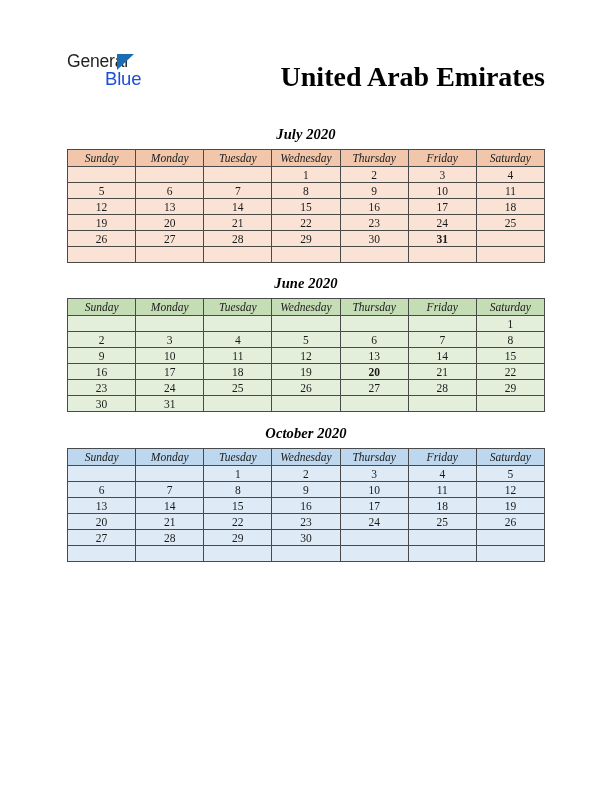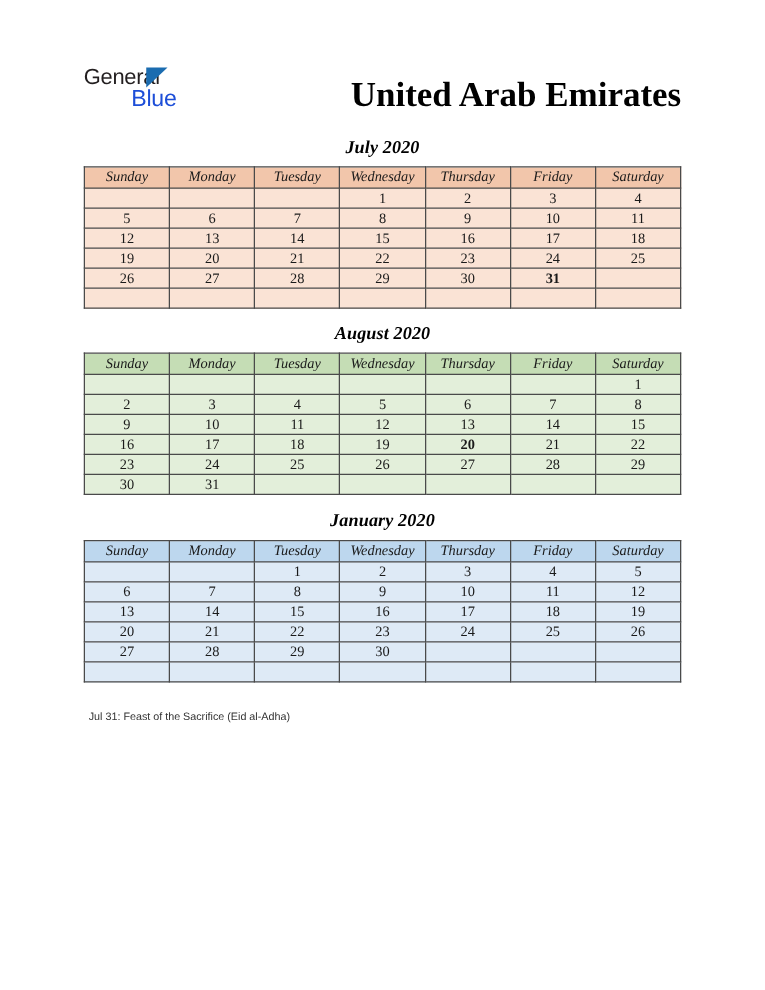--- a/index.html
+++ b/index.html
@@ -78,20 +78,21 @@
     color: #000000;
     text-align: right;
     white-space: nowrap;
   }
 
   
   .month-block {
     position: absolute;
     left: 67px;
     width: 478px;
+    margin-top: 16px;
   }
   #month-0 { top: 110px; }
   #month-1 { top: 259px; }
   #month-2 { top: 409px; }
 
   .month-title {
     font-family: "Liberation Serif", serif;
     font-weight: bold;
     font-style: italic;
     font-size: 14.5px;
@@ -240,21 +241,21 @@
             <td></td>
             <td></td>
             <td></td>
             <td></td>
           </tr>
         </tbody>
     </table>
   </div>
 
   <div class="month-block" id="month-1">
-    <div class="month-title">August 2020</div>
+    <div class="month-title">June 2020</div>
     <table class="cal">
       <thead>
         <tr>
           <th>Sunday</th>
           <th>Monday</th>
           <th>Tuesday</th>
           <th>Wednesday</th>
           <th>Thursday</th>
           <th>Friday</th>
           <th>Saturday</th>
@@ -313,21 +314,21 @@
             <td></td>
             <td></td>
             <td></td>
             <td></td>
           </tr>
         </tbody>
     </table>
   </div>
 
   <div class="month-block" id="month-2">
-    <div class="month-title">January 2020</div>
+    <div class="month-title">October 2020</div>
     <table class="cal">
       <thead>
         <tr>
           <th>Sunday</th>
           <th>Monday</th>
           <th>Tuesday</th>
           <th>Wednesday</th>
           <th>Thursday</th>
           <th>Friday</th>
           <th>Saturday</th>
@@ -386,16 +387,15 @@
             <td></td>
             <td></td>
             <td></td>
             <td></td>
           </tr>
         </tbody>
     </table>
   </div>
 
   <div class="notes">
-    <div class="note-line">Jul 31: Feast of the Sacrifice (Eid al-Adha)</div>
   </div>
 
 </div>
 
 </body></html>

